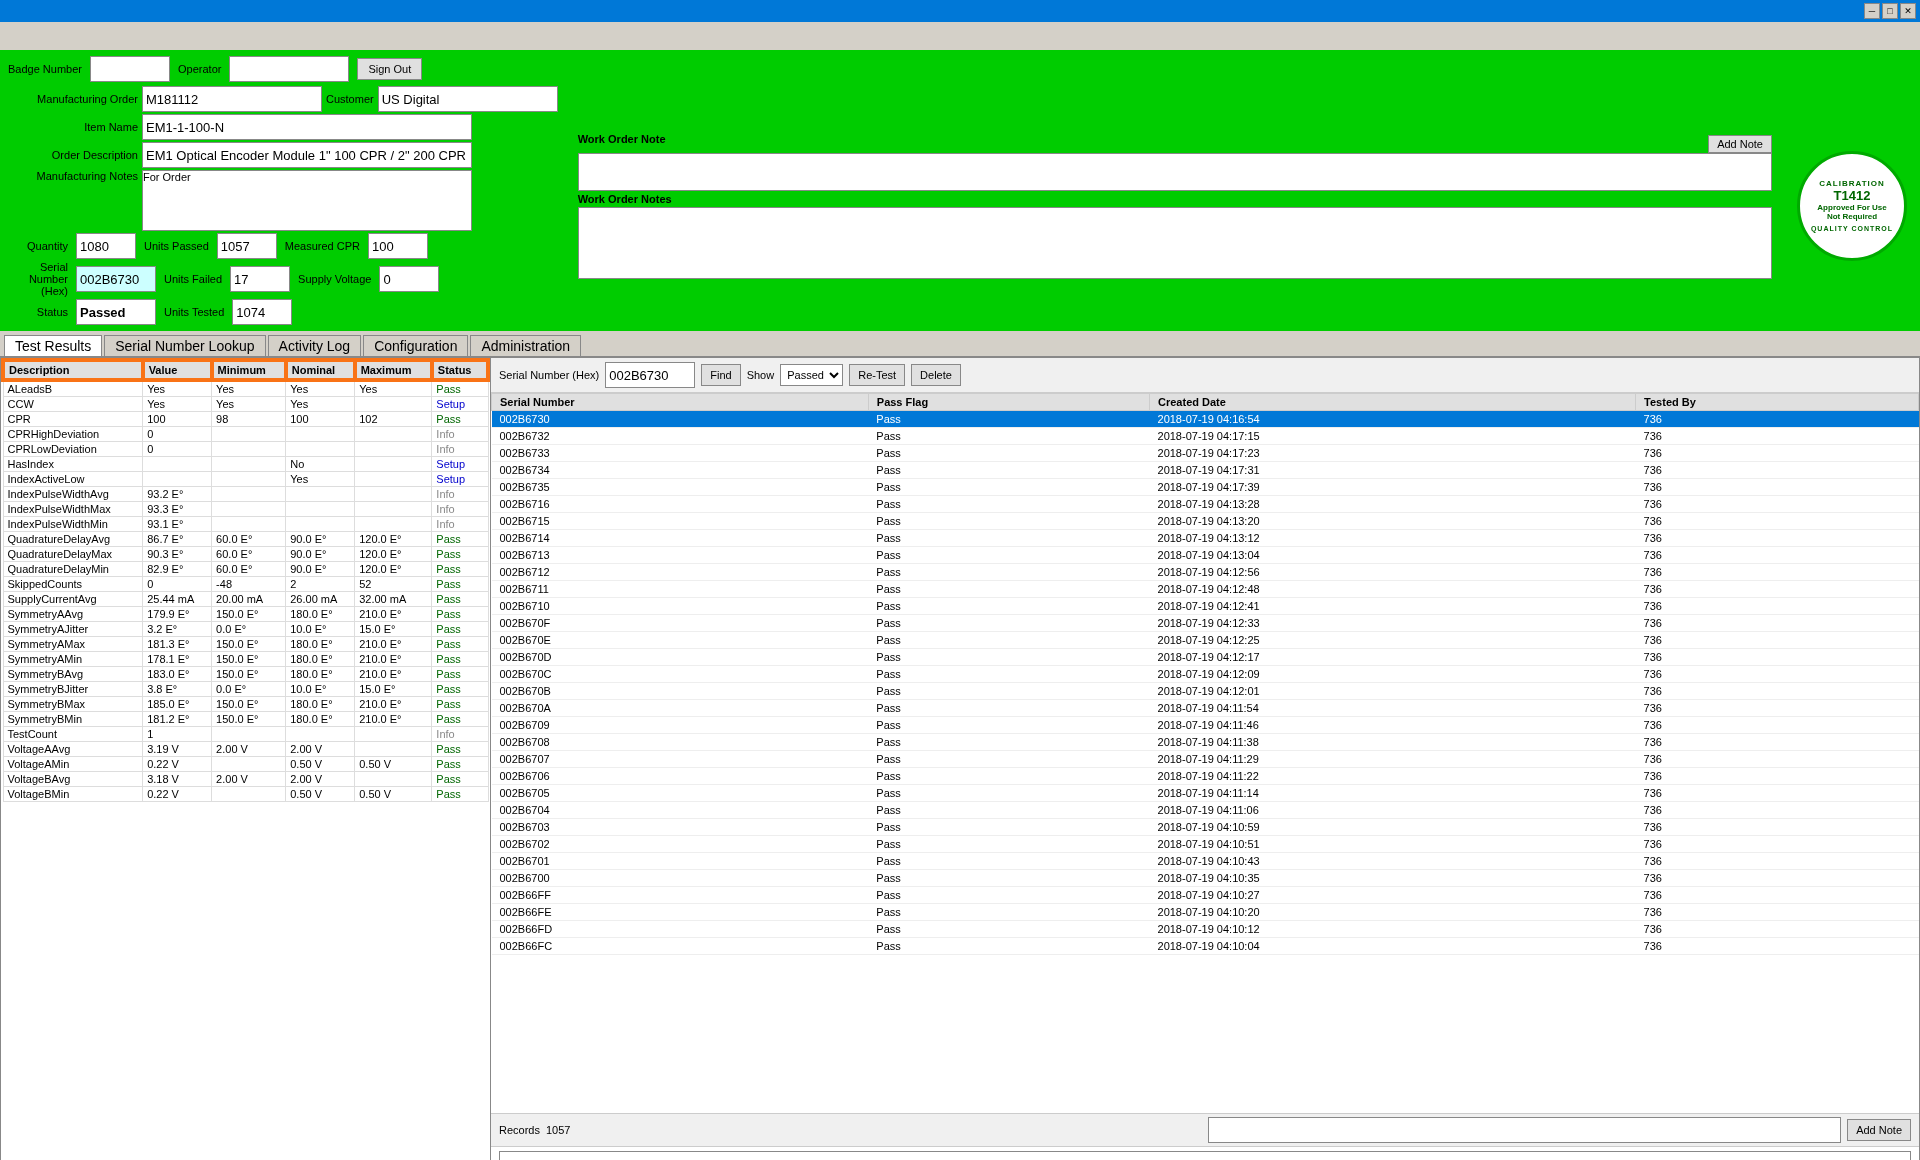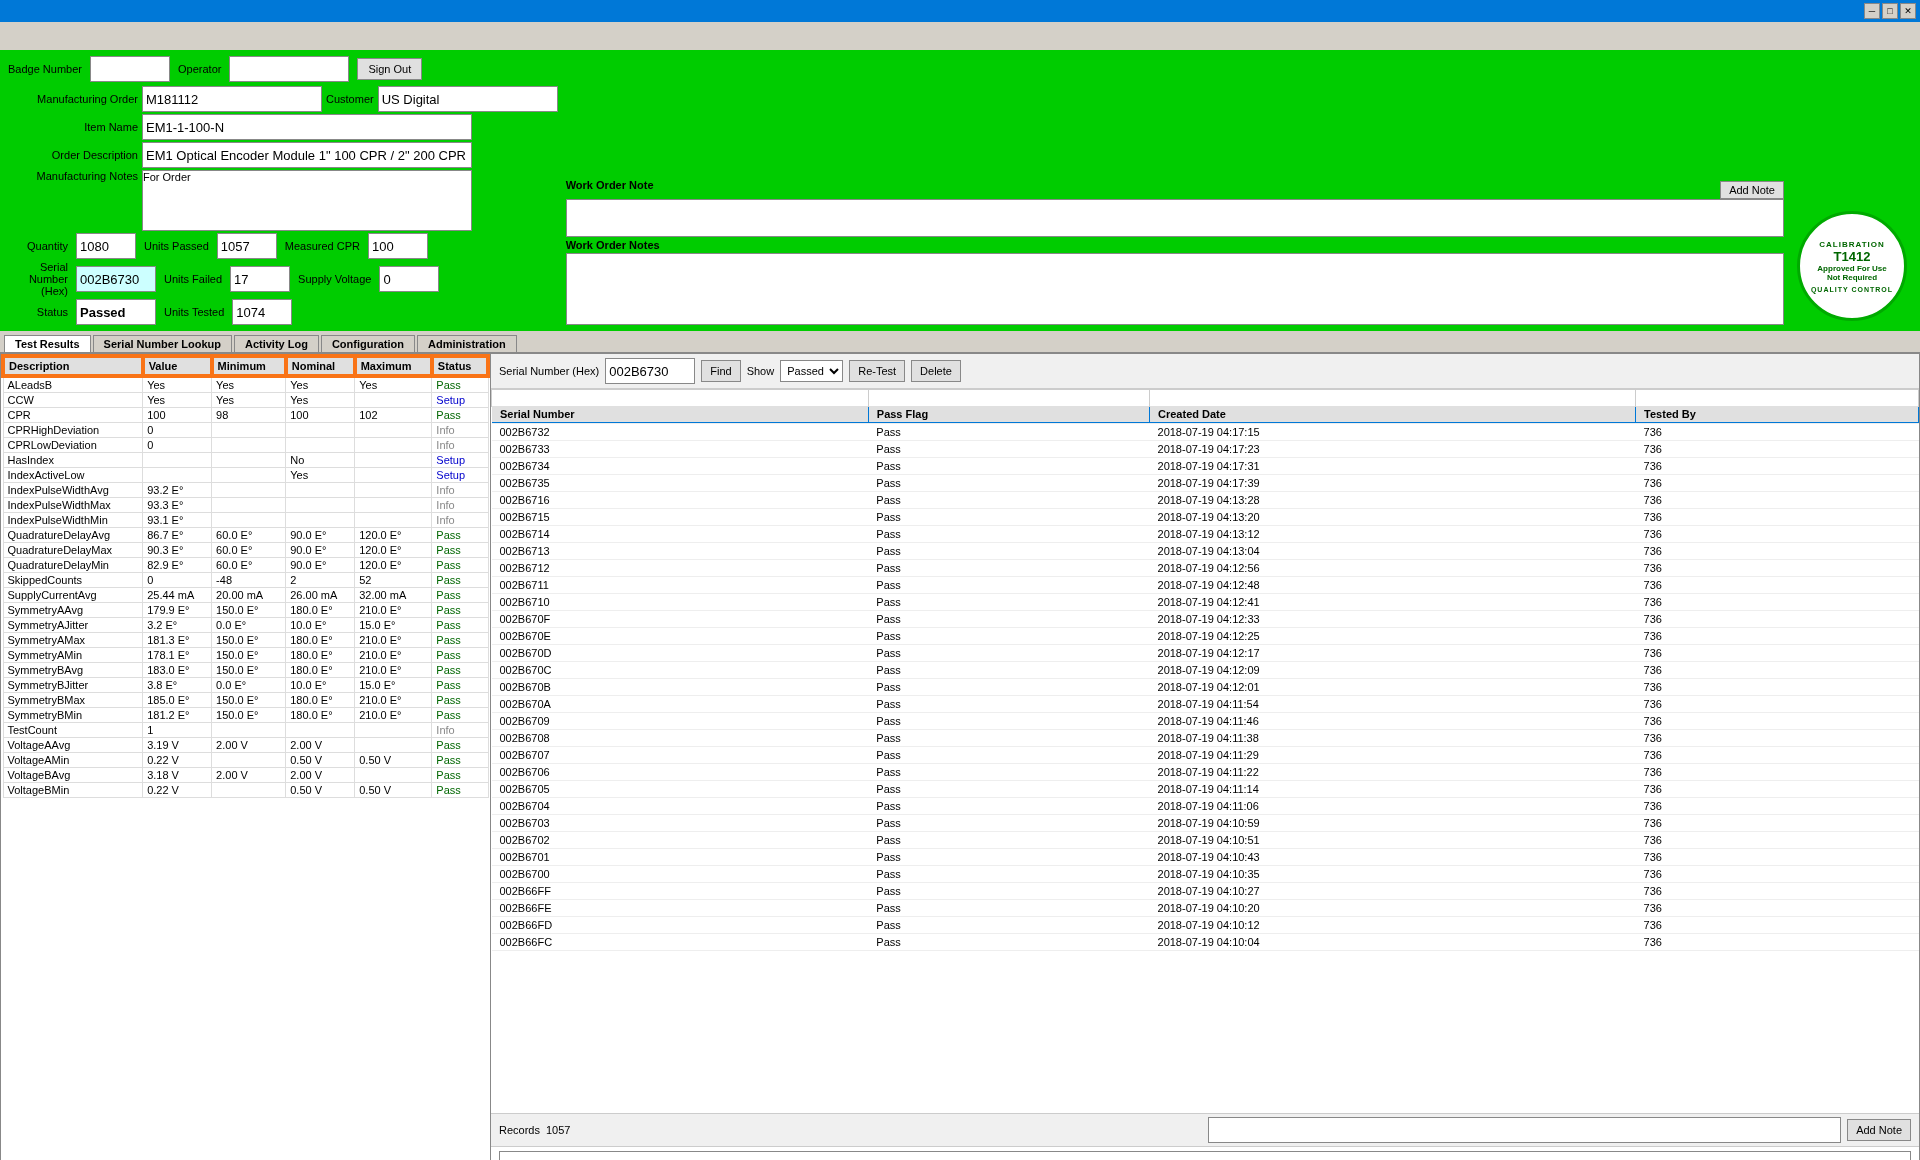--- a/index.html
+++ b/index.html
@@ -56,22 +56,22 @@
       background: #e0e0e0;
       border: 1px solid #888;
       padding: 2px 10px;
       height: 22px;
       cursor: pointer;
     }
     
     
     .main-form {
       display: flex;
-      gap: 8px;
-      align-items: flex-end;
+      gap: 20px;
+      align-items: center;
     }
     
     .left-form { flex: 0 0 470px; }
     .form-row {
       display: flex;
       align-items: center;
       margin-bottom: 2px;
       gap: 4px;
     }
     .form-label { width: 130px; text-align: right; flex-shrink: 0; }
@@ -130,22 +130,21 @@
       padding-top: 4px;
       padding-left: 4px;
     }
     .tab {
       background: #d4d0c8;
       border: 1px solid #888;
       border-bottom: none;
       padding: 2px 10px;
       cursor: pointer;
       margin-right: 2px;
-      font-size: 11px;
-      font-weight: bold;
+      font-size: 14px;
     }
     .tab.active { background: white; }
     
     
     .content-area {
       display: flex;
       flex: 1;
       gap: 0;
       background: white;
       border: 1px solid #888;
@@ -200,21 +199,21 @@
     
     .sn-table-container { flex: 1; overflow-y: auto; }
     .sn-table { width: 100%; border-collapse: collapse; }
     .sn-table th {
       background: #e0e0e0;
       border: 1px solid #ccc;
       padding: 2px 8px;
       text-align: left;
       font-weight: bold;
       position: sticky;
-      top: 16px;
+      top: 0;
     }
     .sn-table td {
       border-bottom: 1px solid #eee;
       padding: 2px 8px;
       white-space: nowrap;
     }
     .sn-table tr.selected { background: #0078d7; color: white; }
     .sn-table tr.selected td { background: #0078d7; color: white; }
     
     .records-row {

